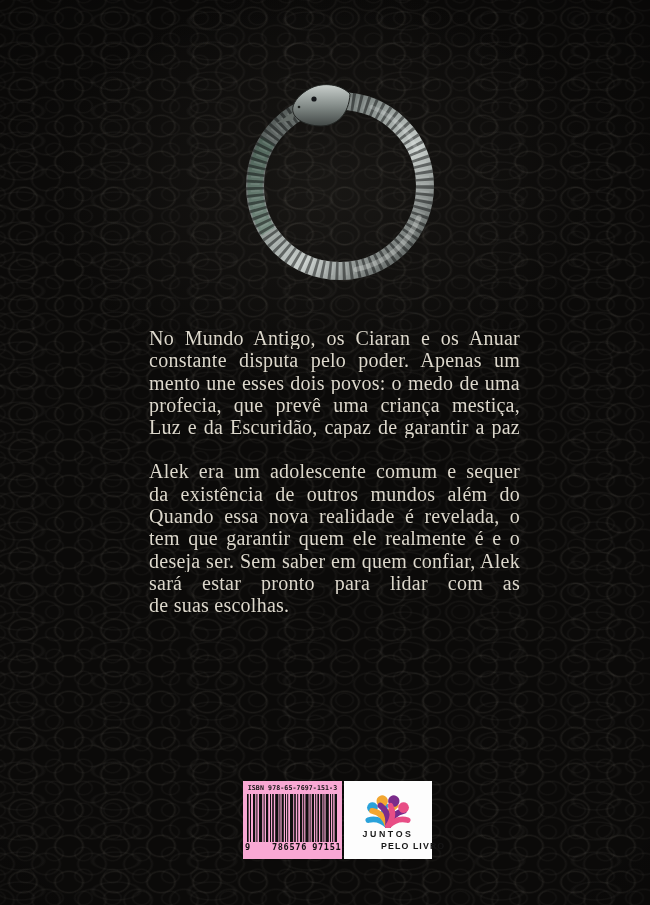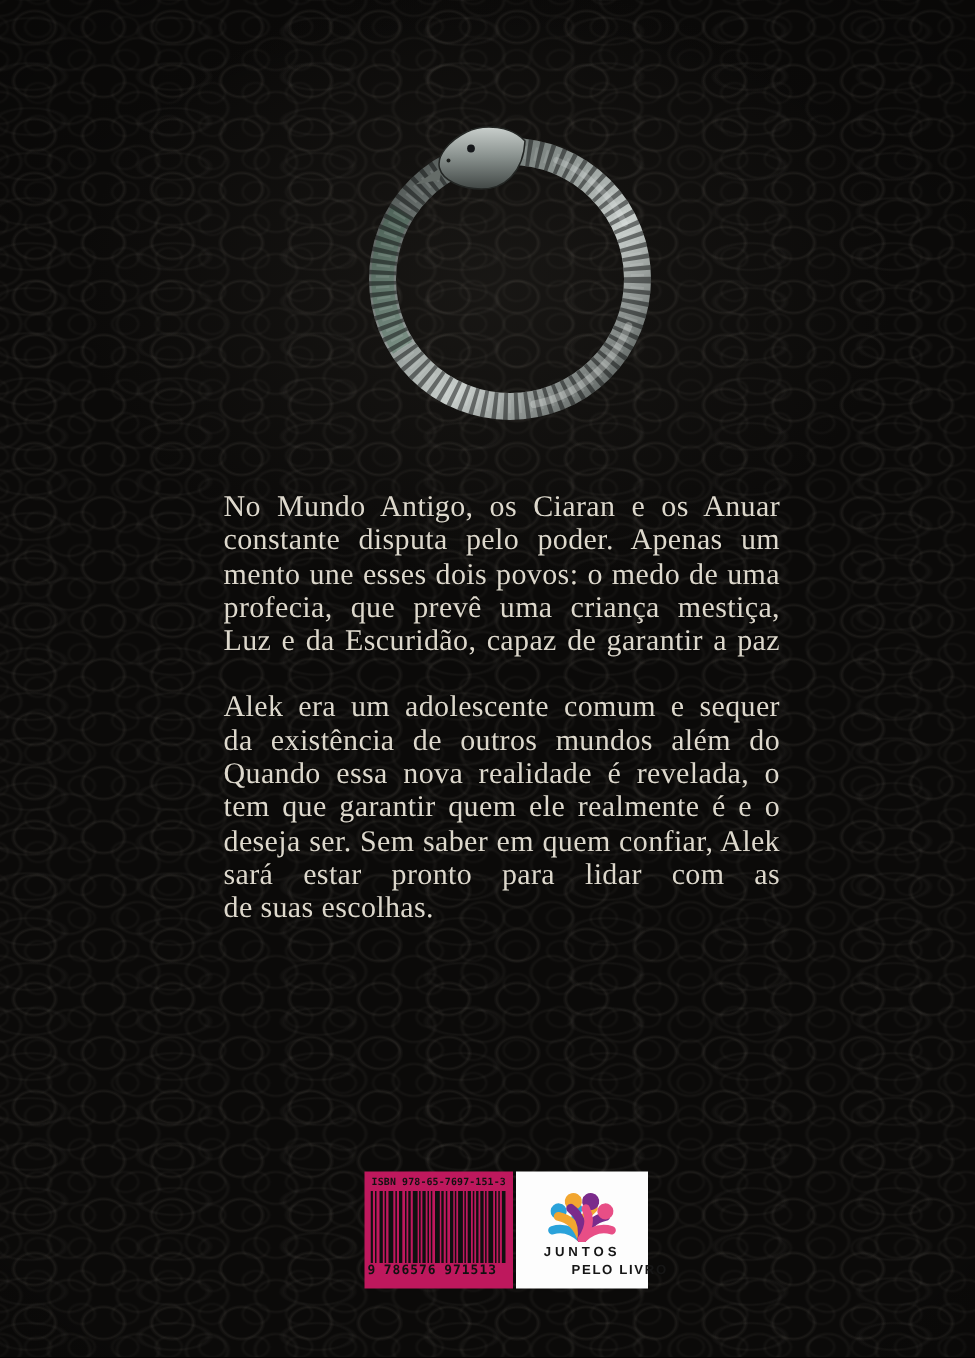--- a/index.html
+++ b/index.html
@@ -41,33 +41,33 @@
   .para { margin:0; padding:0; }
   .para + .para { margin-top:22px; }
   .jline {
     display:block; height:22.3px; overflow:hidden;
     text-align:justify; text-align-last:justify;
   }
   .jline.last { text-align-last:left; }
 
   .barcode-box {
     position:absolute; left:243px; top:781px; width:99px; height:78px;
-    background:#be185d; color:#111;
+    background:#f9a8d4; color:#111;
     font-family:"DejaVu Sans Mono", monospace;
   }
   .isbn-label {
     font-size:6.6px; font-weight:bold; text-align:center;
     padding-top:3px; letter-spacing:0.1px; white-space:nowrap;
   }
   .bars { display:block; margin:2px auto 0; width:91px; height:48px; }
   .digits-row {
     display:flex; align-items:center; margin-top:0px; padding:0 2px;
     font-size:8.6px; font-weight:bold; letter-spacing:0.7px; white-space:nowrap;
   }
-  .digits-row .g2 { margin-left:5px; }
+  .digits-row .g2 { margin-left:21px; }
   .digits-row .g3 { margin-left:5px; }
 
   .seal-box {
     position:absolute; left:344px; top:781px; width:88px; height:78px;
     background:#fdfdfd; color:#161616; text-align:center;
     font-family:"Liberation Sans", sans-serif;
   }
   .figures { display:block; margin:1px auto 0; width:84px; height:46px; }
   .seal-line { font-weight:bold; font-size:8.8px; line-height:10px; white-space:nowrap;text-align:center; }
   .seal-line.l1 { letter-spacing:2.6px; margin-top:1px; }

